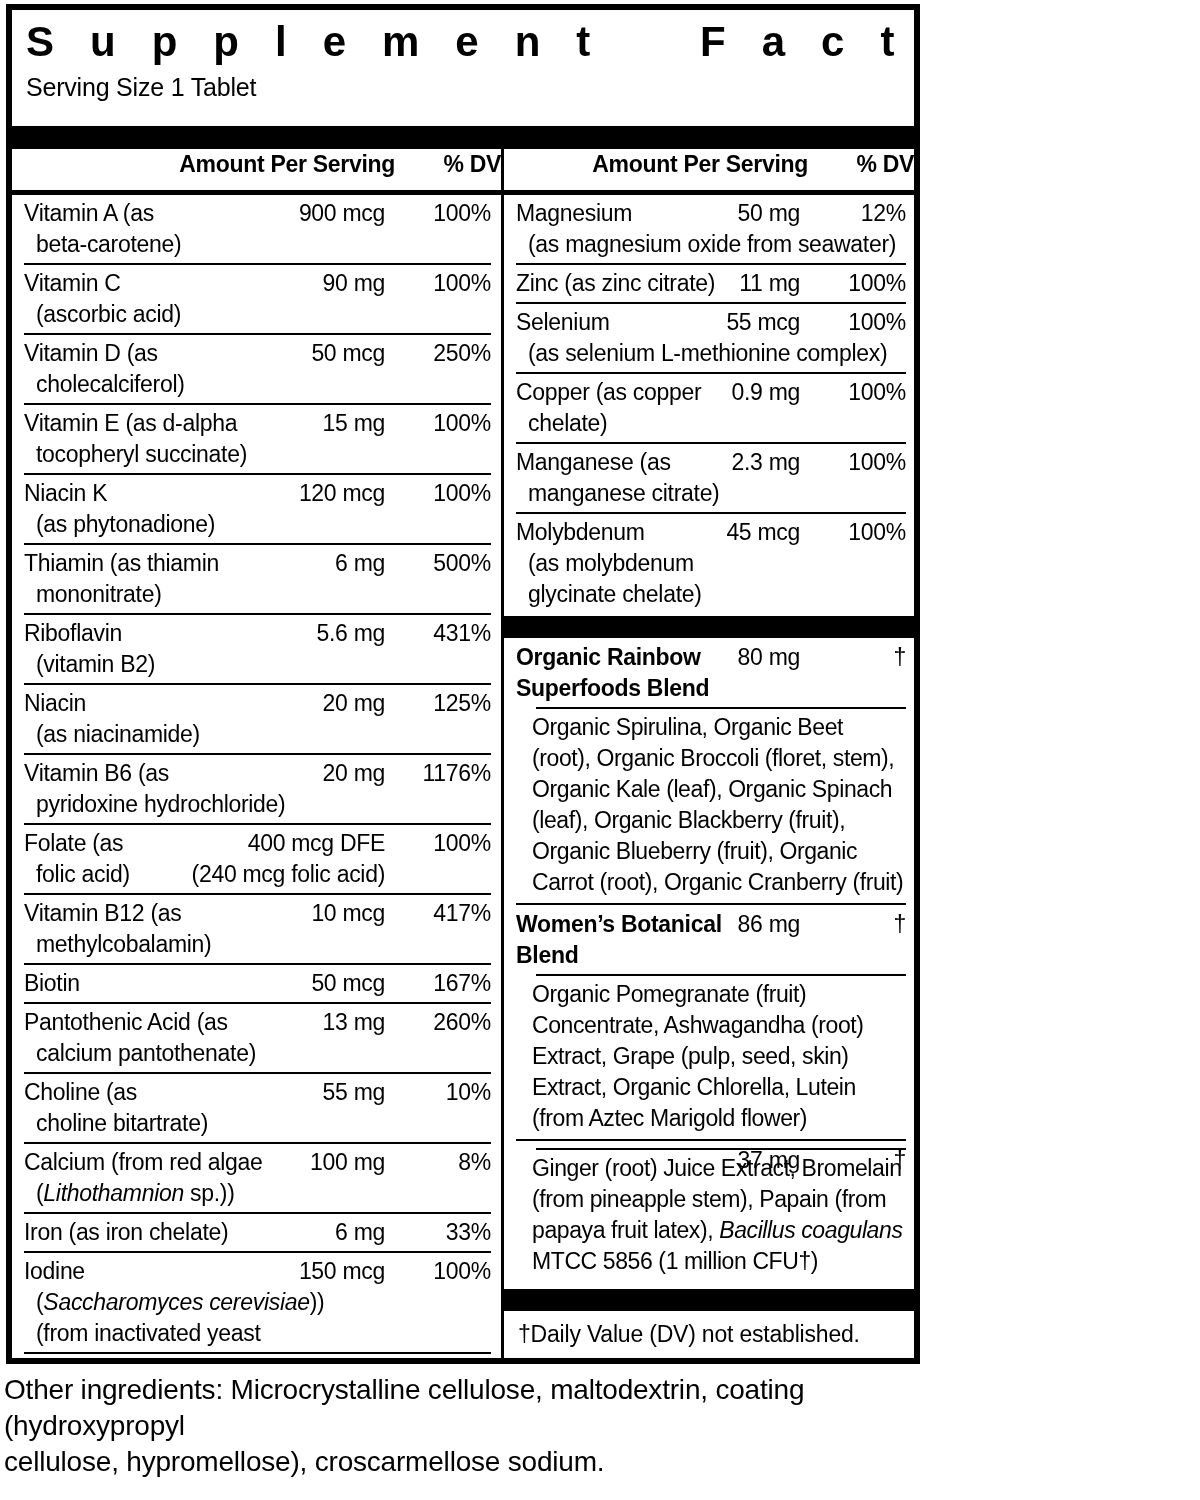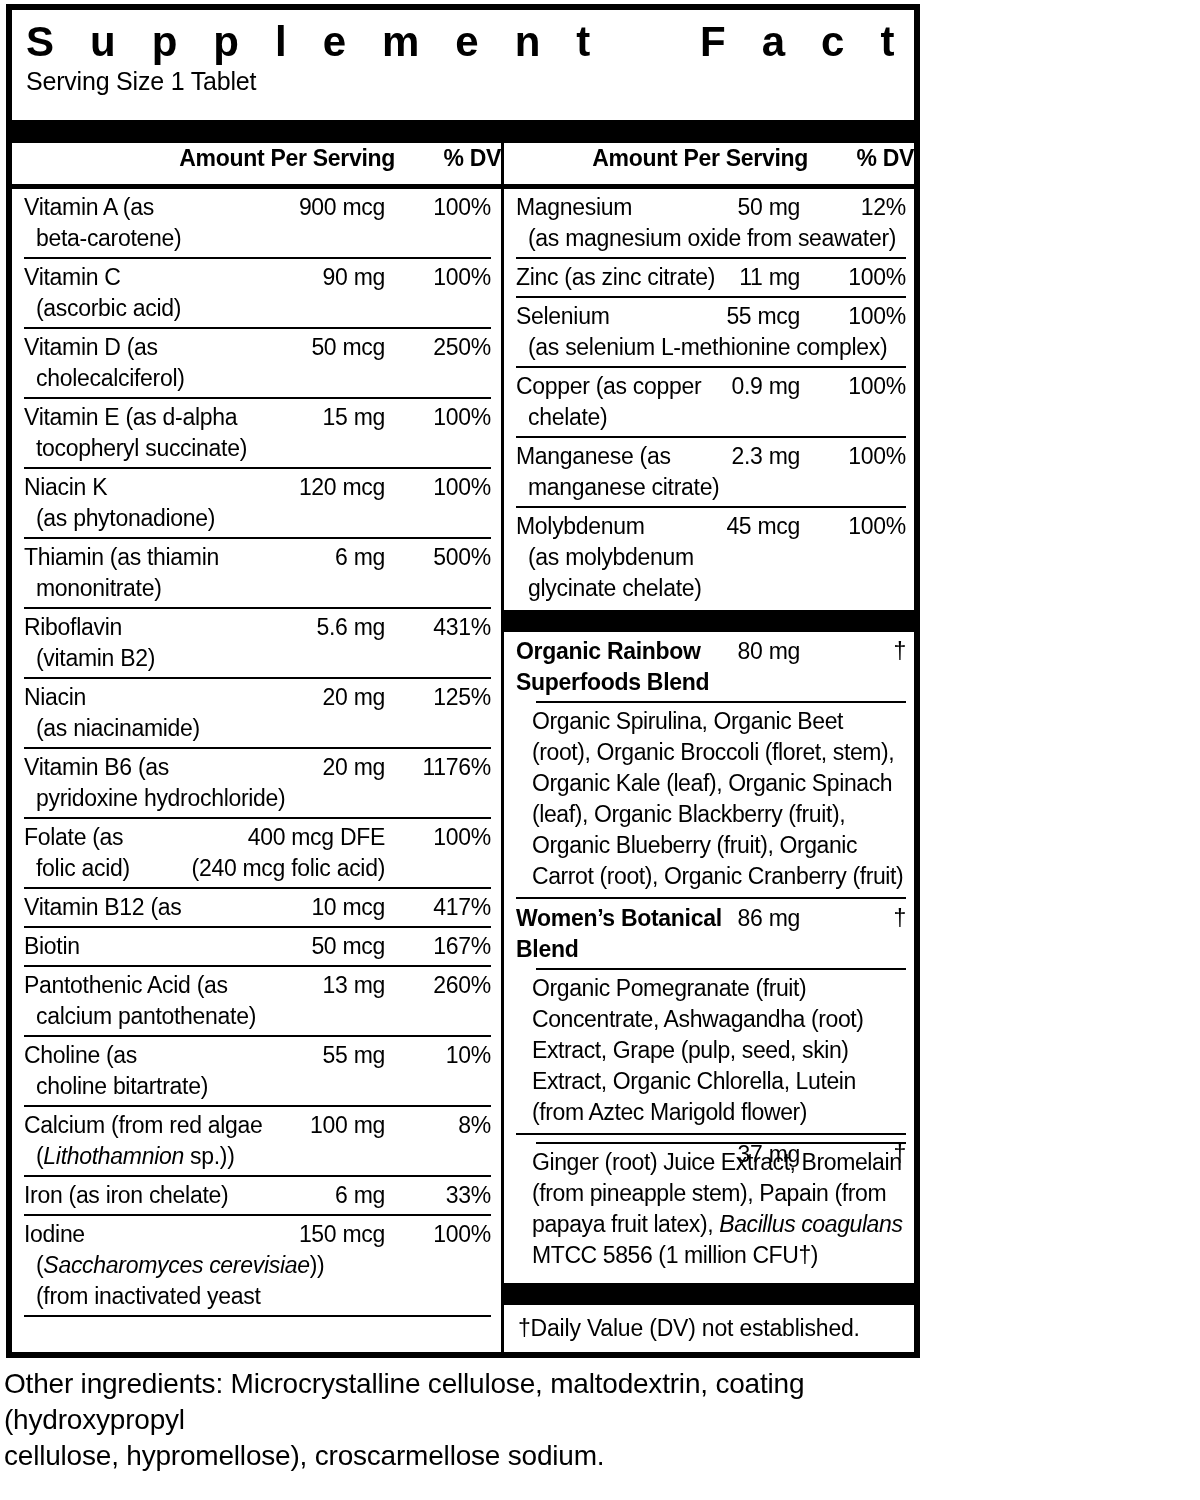--- a/index.html
+++ b/index.html
@@ -10,21 +10,21 @@
   }
   .facts-box{
     box-sizing:border-box;width:914px;margin:4px 0 0 6px;
     border:6px solid #000;background:#fff;
   }
   .title-block{padding:8px 12px 0 14px;}
   .facts-title{
     font-size:42px;font-weight:bold;letter-spacing:36px;word-spacing:26px;
     white-space:nowrap;line-height:48px;overflow:hidden;
   }
-  .serving{font-size:25px;line-height:30px;letter-spacing:-0.2px;}
+  .serving{font-size:25px;line-height:30px;margin-top:6px;letter-spacing:-0.2px;}
   .topbar{height:23px;background:#000;margin-top:24px;}
   .cols{display:flex;align-items:stretch;}
   .col{box-sizing:border-box;}
   .col-left{width:489px;padding:0 10px 0 12px;}
   .col-right{flex:1;border-left:3px solid #000;padding:0 8px 0 12px;}
 
   .col-head{
     position:relative;min-height:31px;
     margin:0 -8px 0 -12px;padding:7px 8px 3px 12px;
     border-bottom:5px solid #000;
@@ -230,20 +230,25 @@
             </div>
 
           <div class="entry">
 
               <div class="line">
                 <span class="n">Vitamin B12 (as</span>
                 <span class="a">10 mcg</span>
                 <span class="d">417%</span>
               </div>
 
+              <div class="line">
+                <span class="n">methylcobalamin)</span>
+                <span class="a"></span>
+                <span class="d"></span>
+              </div>
             </div>
 
           <div class="entry">
 
               <div class="line">
                 <span class="n">Biotin</span>
                 <span class="a">50 mcg</span>
                 <span class="d">167%</span>
               </div>
             </div>

